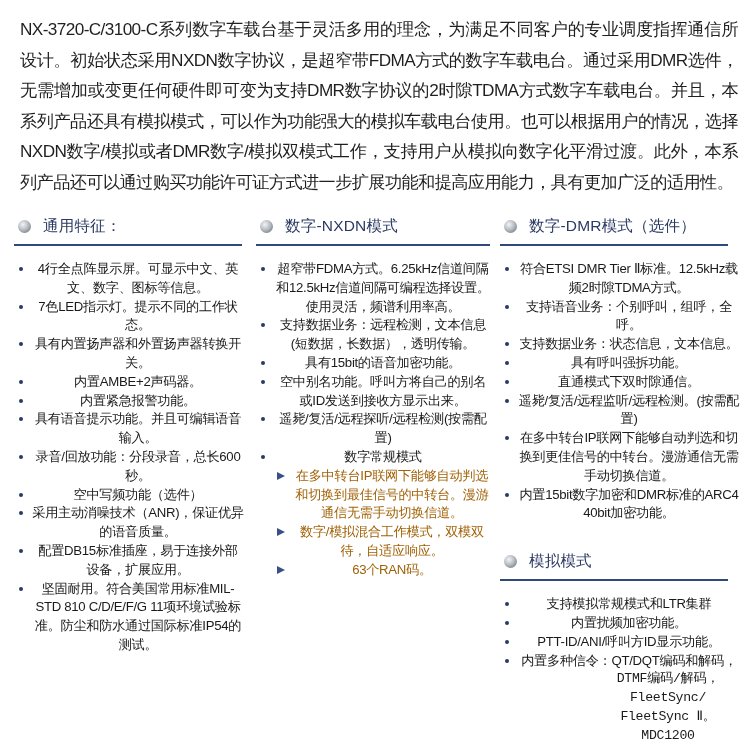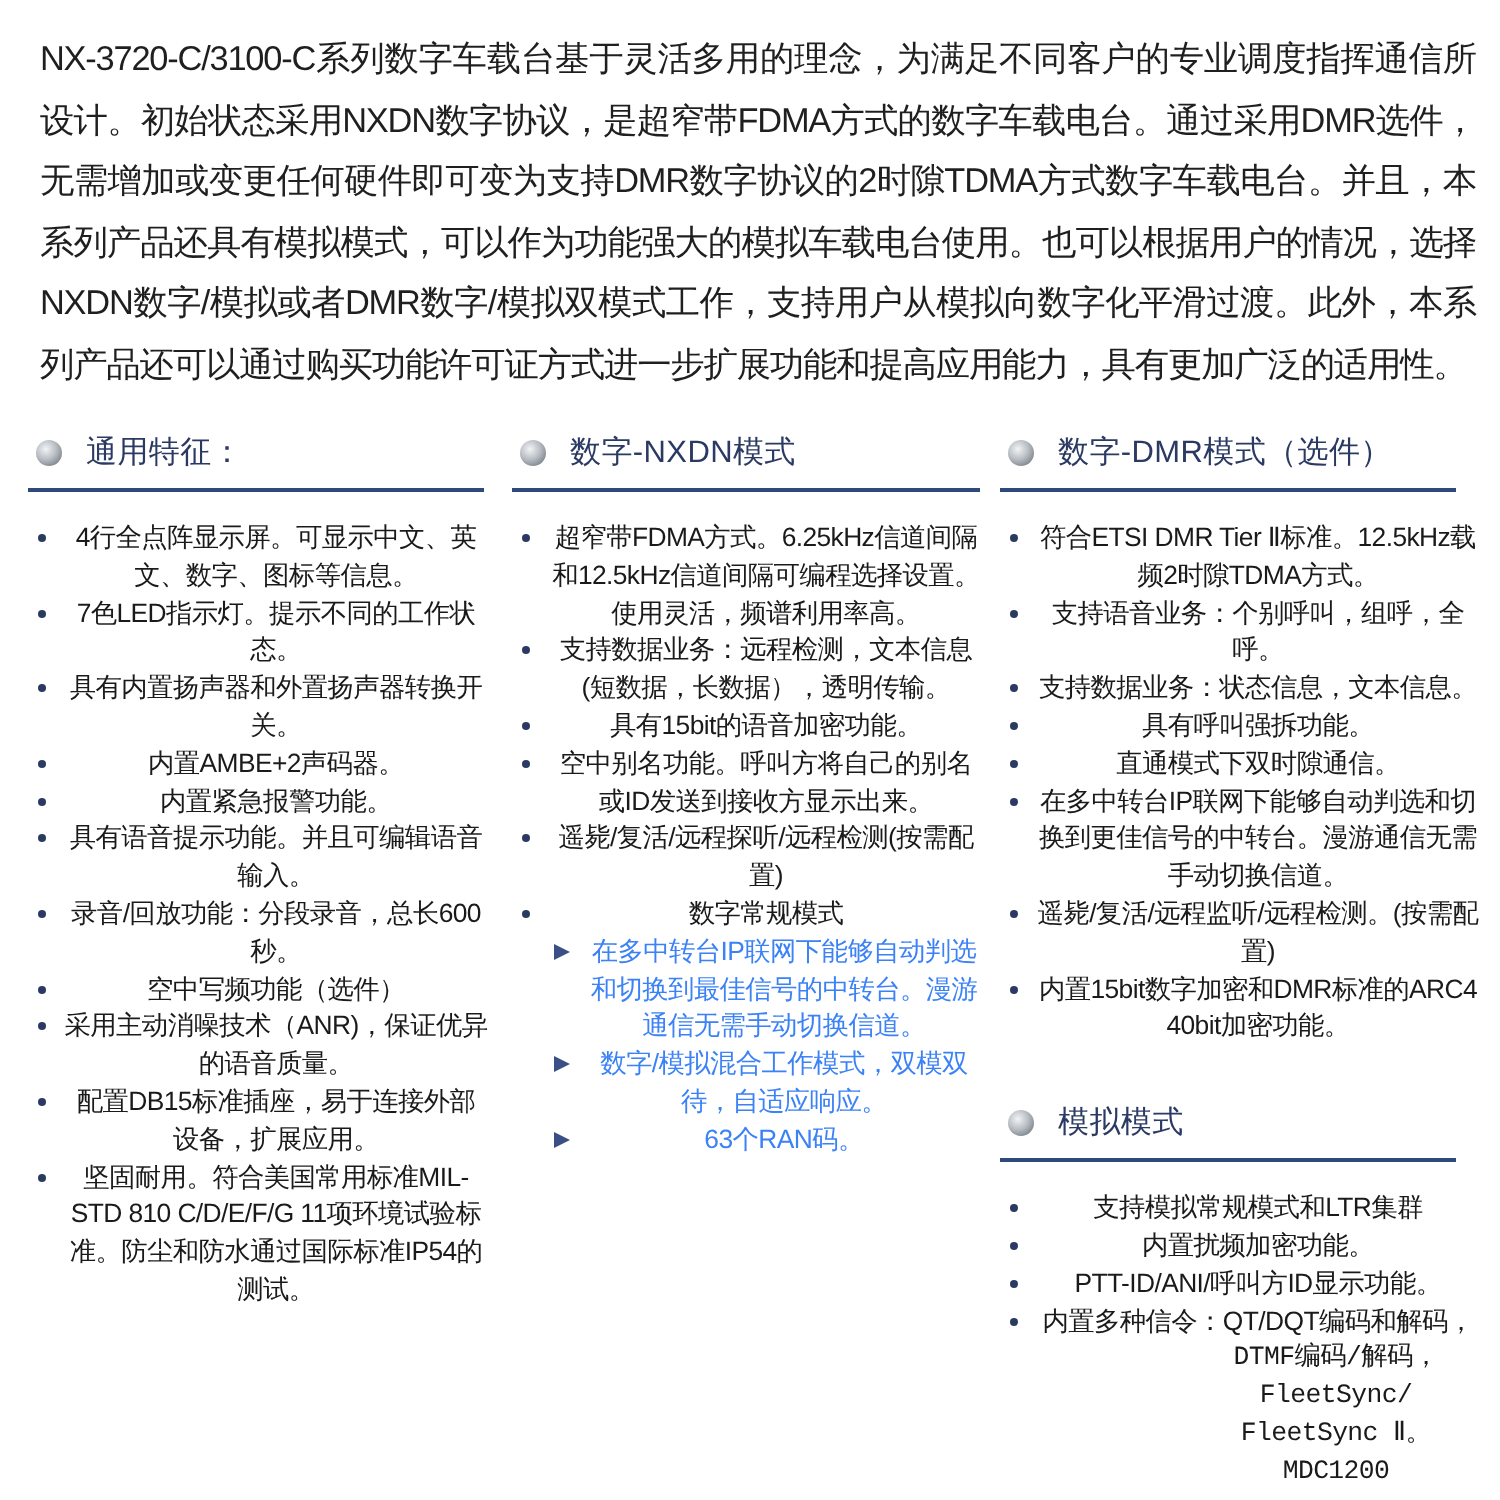--- a/index.html
+++ b/index.html
@@ -93,21 +93,21 @@
     ul.sub {
       list-style: none;
       margin: 0;
       padding: 0;
     }
     ul.sub > li {
       position: relative;
       padding-left: 18px;
       font-size: 13.2px;
       line-height: 18.8px;
-      color: #3b82f6;
+      color: #a16207;
     }
     ul.sub > li::before {
       content: "";
       position: absolute;
       left: 3px;
       top: 5px;
       width: 0;
       height: 0;
       border-top: 4px solid transparent;
       border-bottom: 4px solid transparent;
@@ -178,22 +178,22 @@
       <span class="ball"></span>
       <span class="sec-title">数字-DMR模式（选件）</span>
     </div>
     <div class="sec-rule"></div>
     <ul class="items">
       <li>符合ETSI DMR Tier Ⅱ标准。12.5kHz载频2时隙TDMA方式。</li>
       <li>支持语音业务：个别呼叫，组呼，全呼。</li>
       <li>支持数据业务：状态信息，文本信息。</li>
       <li>具有呼叫强拆功能。</li>
       <li>直通模式下双时隙通信。</li>
+      <li>遥毙/复活/远程监听/远程检测。(按需配置)</li>
       <li>在多中转台IP联网下能够自动判选和切换到更佳信号的中转台。漫游通信无需手动切换信道。</li>
-      <li>遥毙/复活/远程监听/远程检测。(按需配置)</li>
       <li>内置15bit数字加密和DMR标准的ARC4 40bit加密功能。</li>
     </ul>
   </div>
 
   <div class="section">
     <div class="sec-head">
       <span class="ball"></span>
       <span class="sec-title">模拟模式</span>
     </div>
     <div class="sec-rule"></div>

